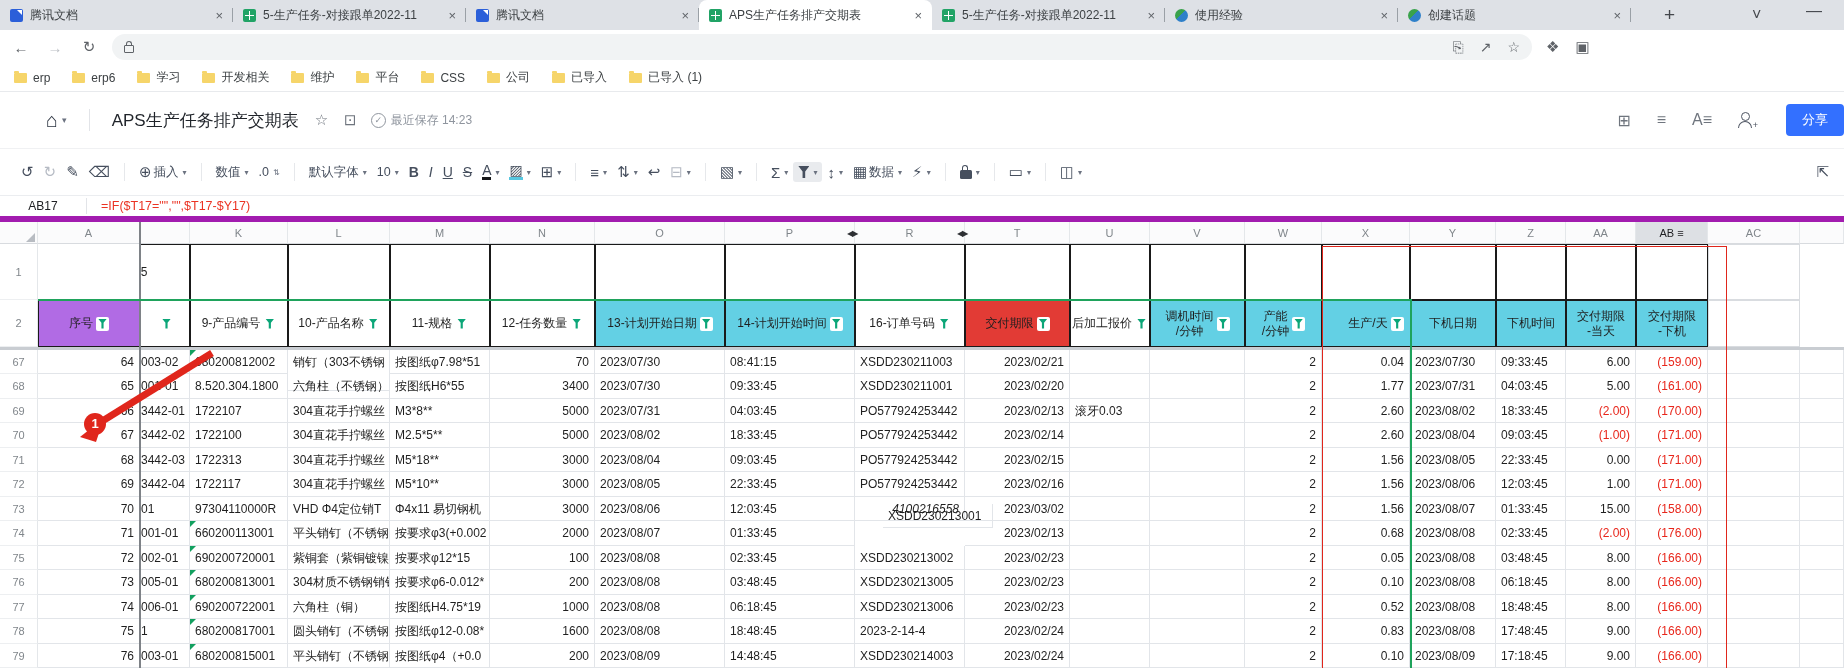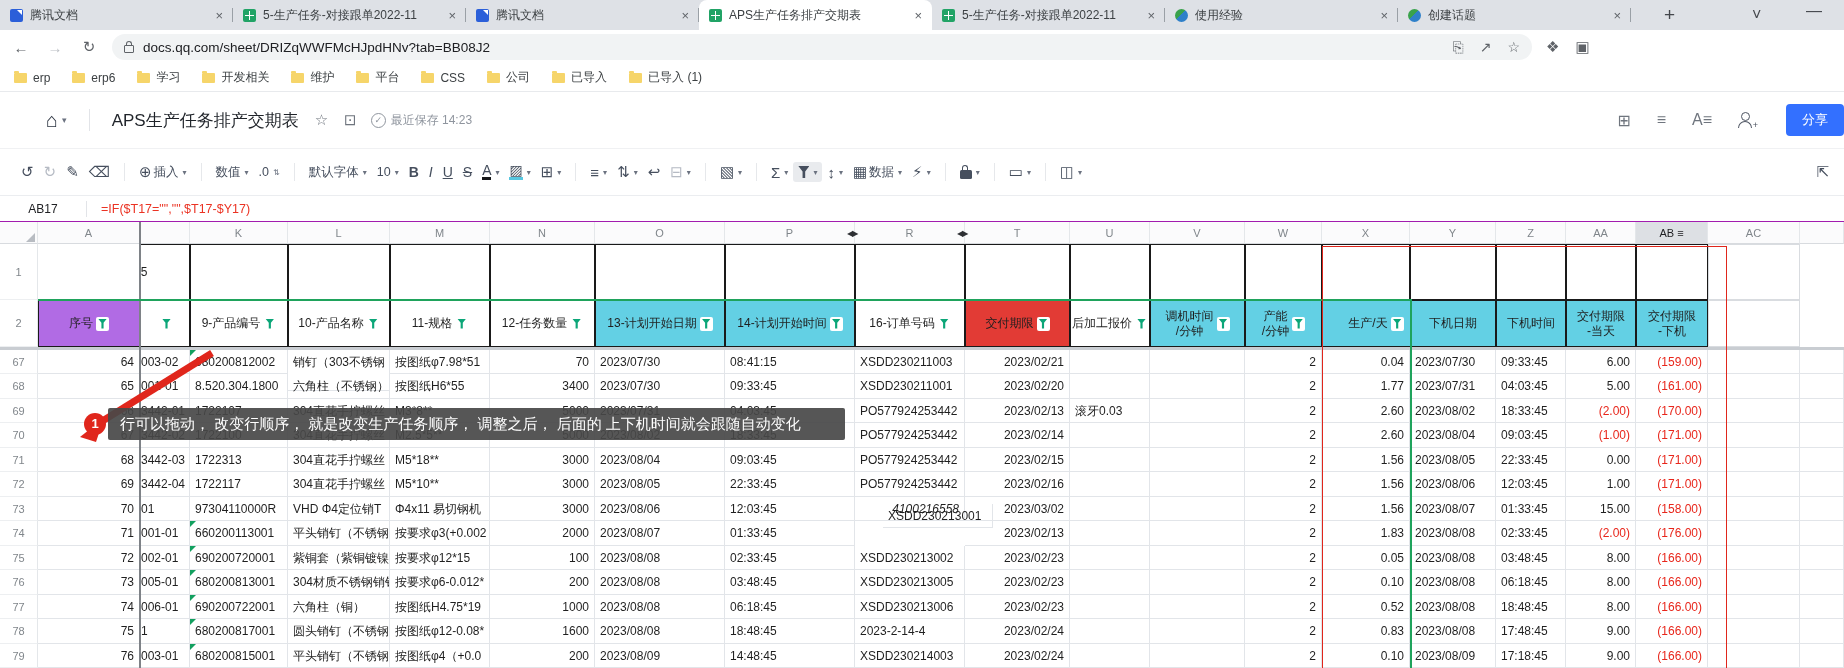--- a/index.html
+++ b/index.html
@@ -68,21 +68,21 @@
   .tb.disabled{color:#B6BBC4;}
   .tb.activebg{background:#E9EBEE;}
   .funnel{width:11px;height:12px;background:#464F5E;clip-path:polygon(0 0,100% 0,62% 45%,62% 100%,38% 100%,38% 45%,0 0);}
   .ulA{border-bottom:3px solid #17181A;line-height:13px;}
   .ulFill{border-bottom:3px solid #58C7E0;line-height:13px;}
   .lockic{position:relative;width:12px;height:9px;background:#464F5E;border-radius:1.5px;margin-top:5px;}
   .lockic:before{content:"";position:absolute;left:2px;top:-5px;width:6px;height:5px;border:1.6px solid #464F5E;border-bottom:none;border-radius:4px 4px 0 0;box-sizing:border-box;}
   .tbspacer{flex:1;}
 
   
-  .fxbar{position:absolute;left:0;top:196px;width:1844px;height:26px;background:#fff;border-bottom:1px solid #a21caf;display:flex;align-items:center;box-sizing:border-box;}
+  .fxbar{position:absolute;left:0;top:196px;width:1844px;height:26px;background:#fff;border-bottom:6px solid #a21caf;display:flex;align-items:center;box-sizing:border-box;}
   .namebox{width:86px;text-align:center;font-size:12px;color:#202124;}
   .fxdiv{width:1px;height:16px;background:#E2E4E8;}
   .fxtext{margin-left:14px;font-size:12.5px;color:#EB3323;}
 
   
   .sheet{position:absolute;left:0;top:222px;width:1844px;height:446px;background:#fff;overflow:hidden;}
   .cell{position:absolute;box-sizing:border-box;font-size:12px;color:#1F1F1F;overflow:hidden;white-space:nowrap;line-height:24px;}
   .letters .cell{line-height:22px;text-align:center;color:#80868B;font-size:11px;background:#FBFBFC;border-bottom:1px solid #D8DBDF;border-right:1px solid #E4E7EA;}
   .letters .sel{background:#DDE0E4;color:#202124;}
   .corner-tri{position:absolute;left:26px;top:11px;width:0;height:0;border-style:solid;border-width:0 0 9px 9px;border-color:transparent transparent #B8BCC2 transparent;}
@@ -158,21 +158,20 @@
   <div class="newtab" style="left:1664px;">+</div>
   <div class="tabcaret" style="left:1752px;top:6px;">˅</div>
   <div class="winmin" style="left:1806px;top:2px;">—</div>
 
   <div class="addrbar">
     <div class="navbtn">←</div>
     <div class="navbtn disabled">→</div>
     <div class="navbtn">↻</div>
     <div class="urlpill">
       <span class="lockicon"></span>
-      <span class="urltext">docs.qq.com/sheet/DRIZqWWFMcHJpdHNv?tab=BB08J2</span>
       <span class="pillicons">
         <span>⎘</span>
         <span>↗</span>
         <span>☆</span>
       </span>
     </div>
     <span class="chromeicons">
       <span>❖</span>
       <span>▣</span>
     </span>
@@ -379,21 +378,20 @@
     <div class="frozen-h"></div>
     <div class="frozen-v"></div>
     <div class="greenline-h"></div>
     <div class="greenline-v"></div>
     <div class="redrect"></div>
     <svg class="arrowsvg" width="260" height="240">
       <line x1="212" y1="131" x2="96" y2="203" stroke="#E0261C" stroke-width="7"></line>
       <polygon points="80,215 104,196 96,220" fill="#E0261C"></polygon>
     </svg>
     <div class="badge">1</div>
-    <div class="tooltip">行可以拖动， 改变行顺序， 就是改变生产任务顺序， 调整之后， 后面的 上下机时间就会跟随自动变化</div>
   <div class="letters" style="position: absolute; left: 0px; top: 0px; width: 1844px; height: 22px;">
         <div class="cell" style="left: 0px; top: 0px; width: 38px; height: 22px;">
           <div class="corner-tri"></div>
         </div>
         <div class="cell" style="left: 38px; top: 0px; width: 102px; height: 22px;">A</div>
         <div class="cell" style="left: 140px; top: 0px; width: 50px; height: 22px;"></div>
         <div class="cell" style="left: 190px; top: 0px; width: 98px; height: 22px;">K</div>
         <div class="cell" style="left: 288px; top: 0px; width: 102px; height: 22px;">L</div>
         <div class="cell" style="left: 390px; top: 0px; width: 100px; height: 22px;">M</div>
         <div class="cell" style="left: 490px; top: 0px; width: 105px; height: 22px;">N</div>
@@ -611,21 +609,21 @@
       <div class="cell dcell" style="left: 288px; top: 299.22px; width: 102px; height: 24.46px; line-height: 24.46px;">平头销钉（不锈钢</div>
       <div class="cell dcell" style="left: 390px; top: 299.22px; width: 100px; height: 24.46px; line-height: 24.46px;">按要求φ3(+0.002</div>
       <div class="cell dcell num" style="left: 490px; top: 299.22px; width: 105px; height: 24.46px; line-height: 24.46px;">2000</div>
       <div class="cell dcell" style="left: 595px; top: 299.22px; width: 130px; height: 24.46px; line-height: 24.46px;">2023/08/07</div>
       <div class="cell dcell" style="left: 725px; top: 299.22px; width: 130px; height: 24.46px; line-height: 24.46px;">01:33:45</div>
       <div class="cell dcell" style="left: 855px; top: 282px; width: 110px; height: 24.46px; line-height: 24.46px; margin-left: 28px;">XSDD230213001</div>
       <div class="cell dcell num" style="left: 965px; top: 299.22px; width: 105px; height: 24.46px; line-height: 24.46px;">2023/02/13</div>
       <div class="cell dcell" style="left: 1070px; top: 299.22px; width: 80px; height: 24.46px; line-height: 24.46px;"></div>
       <div class="cell dcell" style="left: 1150px; top: 299.22px; width: 95px; height: 24.46px; line-height: 24.46px;"></div>
       <div class="cell dcell num" style="left: 1245px; top: 299.22px; width: 77px; height: 24.46px; line-height: 24.46px;">2</div>
-      <div class="cell dcell num" style="left: 1322px; top: 299.22px; width: 88px; height: 24.46px; line-height: 24.46px;">1.83</div>
+      <div class="cell dcell num" style="left: 1322px; top: 299.22px; width: 88px; height: 24.46px; line-height: 24.46px;">0.68</div>
       <div class="cell dcell" style="left: 1410px; top: 299.22px; width: 86px; height: 24.46px; line-height: 24.46px;">2023/08/08</div>
       <div class="cell dcell" style="left: 1496px; top: 299.22px; width: 70px; height: 24.46px; line-height: 24.46px;">02:33:45</div>
       <div class="cell dcell num redv" style="left: 1566px; top: 299.22px; width: 70px; height: 24.46px; line-height: 24.46px;">(2.00)</div>
       <div class="cell dcell num redv" style="left: 1636px; top: 299.22px; width: 72px; height: 24.46px; line-height: 24.46px;">(176.00)</div>
       <div class="cell dcell" style="left: 1708px; top: 299.22px; width: 92px; height: 24.46px; line-height: 24.46px;"></div>
       <div class="cell dcell" style="left: 1800px; top: 299.22px; width: 44px; height: 24.46px; line-height: 24.46px;"></div>
       <div class="rownum" style="top: 323.68px; height: 24.46px; line-height: 24.46px;">75</div>
       <div class="cell dcell num" style="left: 38px; top: 323.68px; width: 102px; height: 24.46px; line-height: 24.46px;">72</div>
       <div class="cell dcell hidcol" style="left: 140px; top: 323.68px; width: 50px; height: 24.46px; line-height: 24.46px;">002-01</div>
       <div class="cell dcell corner" style="left: 190px; top: 323.68px; width: 98px; height: 24.46px; line-height: 24.46px;">690200720001</div>

